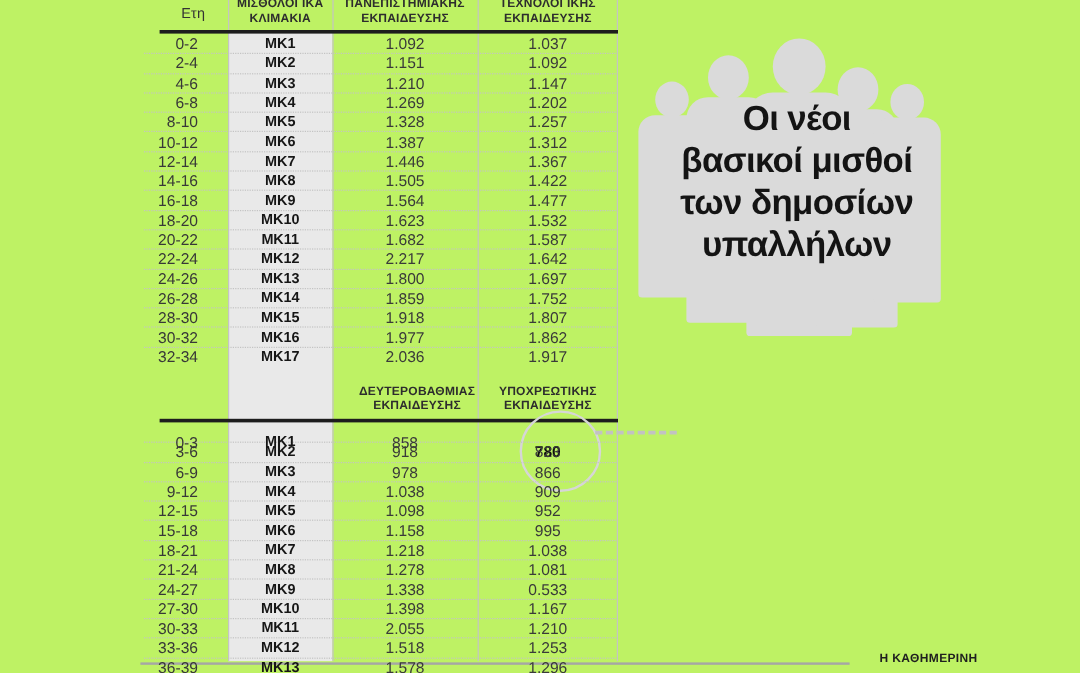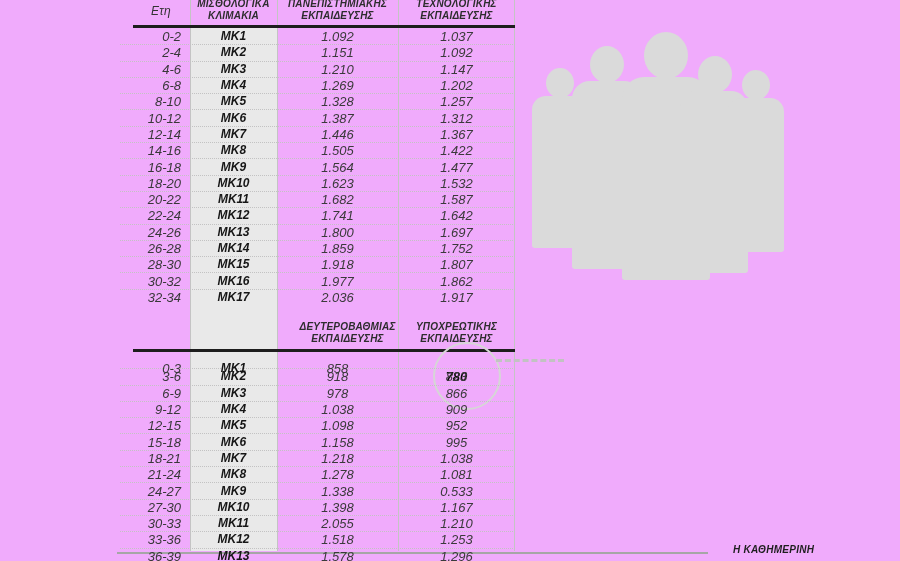--- a/index.html
+++ b/index.html
@@ -1,18 +1,18 @@
 <!DOCTYPE html>
 <html><head>
 <meta charset="utf-8">
 <style>
   html,body{margin:0;padding:0;background:#ffffff;}
   #canvas{
-    position:relative;width:900px;height:561px;background:#f0abfc;overflow:hidden;
-    font-family:"Liberation Sans",sans-serif;color:#333;font-style:italic;
+    position:relative;width:900px;height:561px;background:#bef264;overflow:hidden;
+    font-family:"Liberation Sans",sans-serif;color:#333;
   }
   
   .vline{position:absolute;top:0;width:1px;height:551px;background:#c4c4c4;}
   #mk-col-bg{position:absolute;left:190px;top:27px;width:87px;height:524px;background:#e9e9e9;}
   .thick-rule{position:absolute;height:2.5px;background:#1d1d1d;}
   #rule1{left:133px;top:25px;width:382px;}
   #rule2{left:133px;top:349px;width:382px;}
   .hdr{position:absolute;text-align:center;font-weight:700;font-size:10px;line-height:11.5px;color:#2d2d2d;letter-spacing:.2px;}
   #h-years{left:133px;top:6px;width:56px;font-weight:400;font-size:12px;color:#333;}
   #h-scale{left:191px;top:-2px;width:85px;}
@@ -20,21 +20,21 @@
   #h-col4{left:399px;top:-2px;width:115px;}
   #h2-col3{left:278px;top:321px;width:139px;}
   #h2-col4{left:399px;top:321px;width:115px;}
   .section{position:absolute;left:120px;width:395px;}
   #sec1{top:29px;}
   #sec2{top:353px;}
   .t-row{display:grid;grid-template-columns:70px 87px 121px 117px;height:15.3px;
          border-bottom:1px dotted #c3c3c3;align-items:center;position:relative;z-index:2;}
   .t-row:last-child{border-bottom:none;}
   .t-cell{font-size:13px;color:#3a3a3a;line-height:15px;white-space:nowrap;}
-  .c-years{text-align:right;padding-right:9px;color:#383838;}
+  .c-years{text-align:right;padding-right:25px;color:#383838;}
   .c-mk{text-align:center;font-weight:700;font-size:12px;color:#161616;}
   .c-val{text-align:center;}
   .hl{font-weight:700;color:#0e0e0e;margin-top:16px;}
   
   #circle-780{position:absolute;left:433px;top:342px;width:64px;height:64px;border:2px solid #d6d6d6;border-radius:50%;z-index:1;}
   #leader-dashes{position:absolute;left:496px;top:359px;width:68px;height:0;border-top:3px dashed #c2c2c2;z-index:1;}
   
   #people{position:absolute;left:532px;top:12px;width:258px;height:268px;z-index:1;}
   .person span{position:absolute;background:#dadada;}
   .head{border-radius:50%;}
@@ -142,21 +142,21 @@
       </div>
       <div class="t-row">
         <div class="t-cell c-years">20-22</div>
         <div class="t-cell c-mk">ΜΚ11</div>
         <div class="t-cell c-val">1.682</div>
         <div class="t-cell c-val">1.587</div>
       </div>
       <div class="t-row">
         <div class="t-cell c-years">22-24</div>
         <div class="t-cell c-mk">ΜΚ12</div>
-        <div class="t-cell c-val">1.741</div>
+        <div class="t-cell c-val">2.217</div>
         <div class="t-cell c-val">1.642</div>
       </div>
       <div class="t-row">
         <div class="t-cell c-years">24-26</div>
         <div class="t-cell c-mk">ΜΚ13</div>
         <div class="t-cell c-val">1.800</div>
         <div class="t-cell c-val">1.697</div>
       </div>
       <div class="t-row">
         <div class="t-cell c-years">26-28</div>
@@ -294,17 +294,23 @@
     <div class="person">
         <span id="p4-h" class="head"></span>
         <span id="p4-t"></span>
       </div>
     <div class="person">
         <span id="p5-h" class="head"></span>
         <span id="p5-t"></span>
       </div>
   </div>
 
+  <div id="main-title">
+    <div>Οι νέοι</div>
+    <div>βασικοί μισθοί</div>
+    <div>των δημοσίων</div>
+    <div>υπαλλήλων</div>
+  </div>
 
 
   <div id="bottom-rule"></div>
   <div id="source">Η ΚΑΘΗΜΕΡΙΝΗ</div>
 </div>
 
 </body></html>

